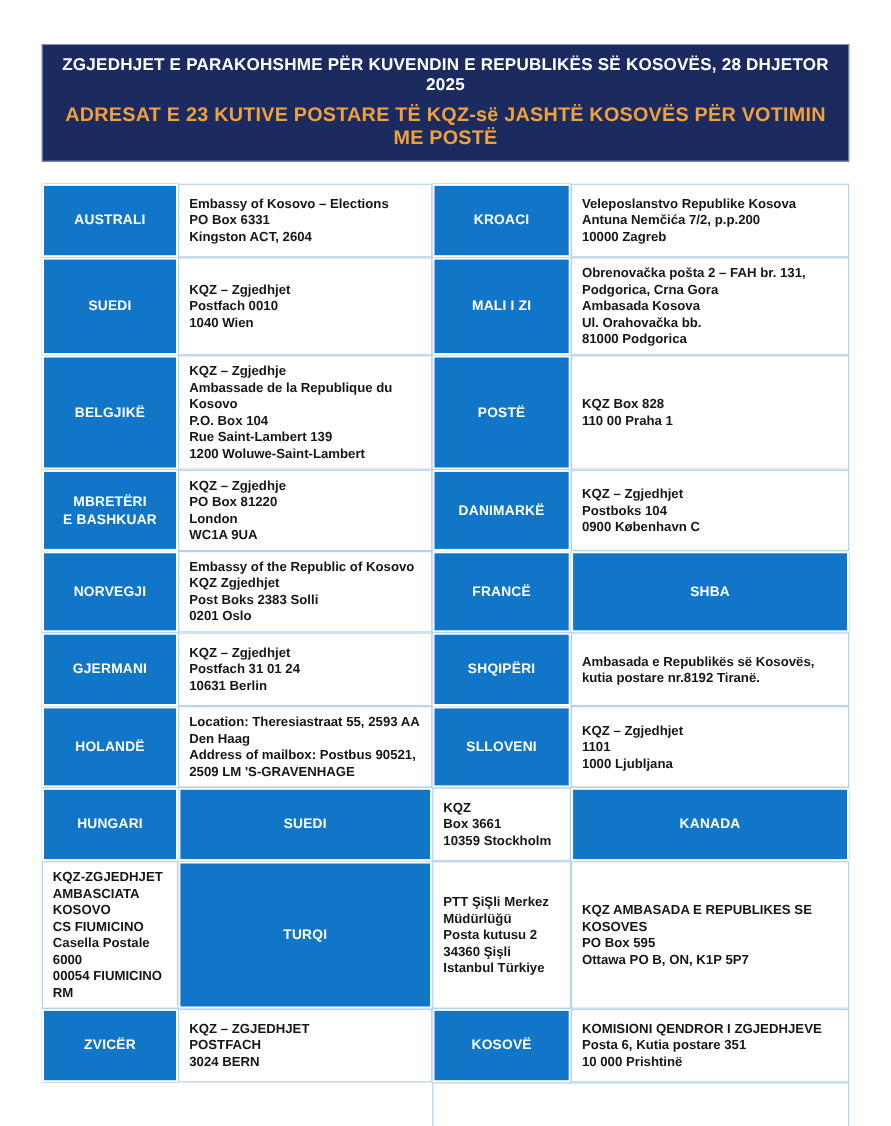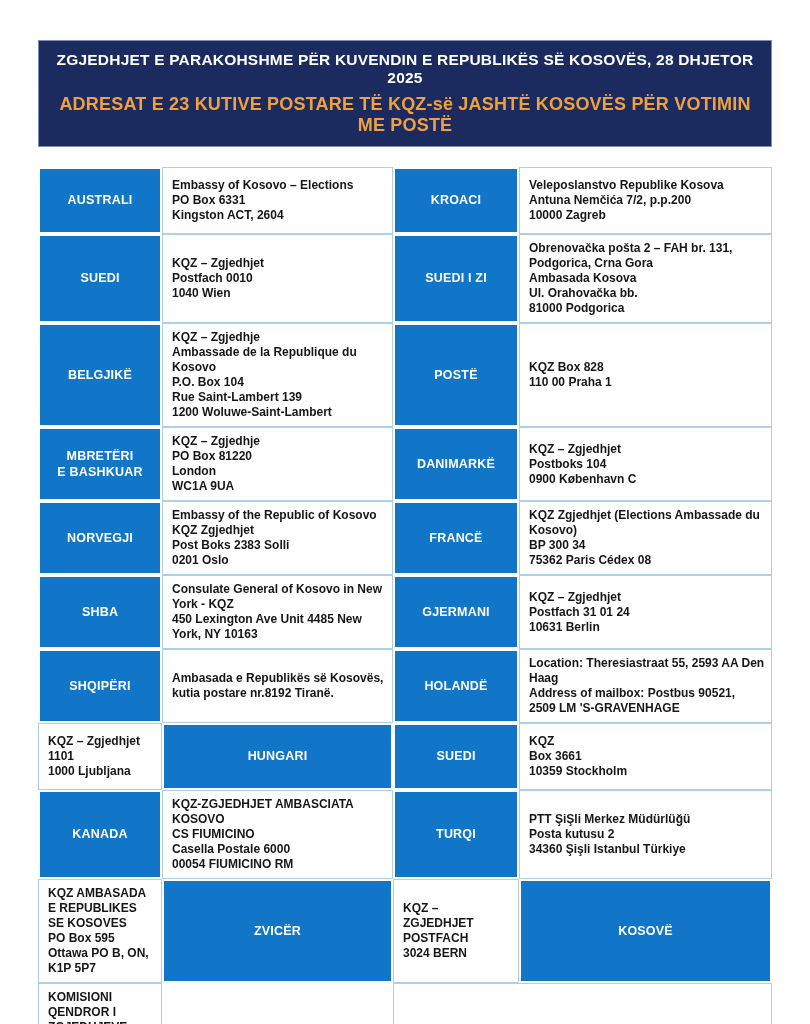--- a/index.html
+++ b/index.html
@@ -91,21 +91,21 @@
 PO Box 6331
 Kingston ACT, 2604</div>
         <div class="cell country">KROACI</div>
         <div class="cell addr">Veleposlanstvo Republike Kosova
 Antuna Nemčića 7/2, p.p.200
 10000 Zagreb</div>
         <div class="cell country">SUEDI</div>
         <div class="cell addr">KQZ – Zgjedhjet
 Postfach 0010
 1040 Wien</div>
-        <div class="cell country">SUEDI I ZI</div>
+        <div class="cell country">MALI I ZI</div>
         <div class="cell addr">Obrenovačka pošta 2 – FAH br. 131,
 Podgorica, Crna Gora
 Ambasada Kosova
 Ul. Orahovačka bb.
 81000 Podgorica</div>
         <div class="cell country">BELGJIKË</div>
         <div class="cell addr">KQZ – Zgjedhje
 Ambassade de la Republique du Kosovo
 P.O. Box 104
 Rue Saint-Lambert 139
@@ -122,36 +122,32 @@
         <div class="cell country">DANIMARKË</div>
         <div class="cell addr">KQZ – Zgjedhjet
 Postboks 104
 0900 København C</div>
         <div class="cell country">NORVEGJI</div>
         <div class="cell addr">Embassy of the Republic of Kosovo
 KQZ Zgjedhjet
 Post Boks 2383 Solli
 0201 Oslo</div>
         <div class="cell country">FRANCË</div>
-        <div class="cell addr">KQZ Zgjedhjet (Elections Ambassade du Kosovo)
-BP 300 34
-75362 Paris Cédex 08</div>
         <div class="cell country">SHBA</div>
-        <div class="cell addr">Consulate General of Kosovo in New York - KQZ
-450 Lexington Ave Unit 4485 New York, NY 10163</div>
         <div class="cell country">GJERMANI</div>
         <div class="cell addr">KQZ – Zgjedhjet
 Postfach 31 01 24
 10631 Berlin</div>
         <div class="cell country">SHQIPËRI</div>
         <div class="cell addr">Ambasada e Republikës së Kosovës,
 kutia postare nr.8192 Tiranë.</div>
         <div class="cell country">HOLANDË</div>
         <div class="cell addr">Location: Theresiastraat 55, 2593 AA Den Haag
 Address of mailbox: Postbus 90521, 2509 LM 'S-GRAVENHAGE</div>
+        <div class="cell country">SLLOVENI</div>
         <div class="cell addr">KQZ – Zgjedhjet
 1101
 1000 Ljubljana</div>
         <div class="cell country">HUNGARI</div>
         <div class="cell country">SUEDI</div>
         <div class="cell addr">KQZ
 Box 3661
 10359 Stockholm</div>
         <div class="cell country">KANADA</div>
         <div class="cell addr">KQZ-ZGJEDHJET AMBASCIATA KOSOVO

